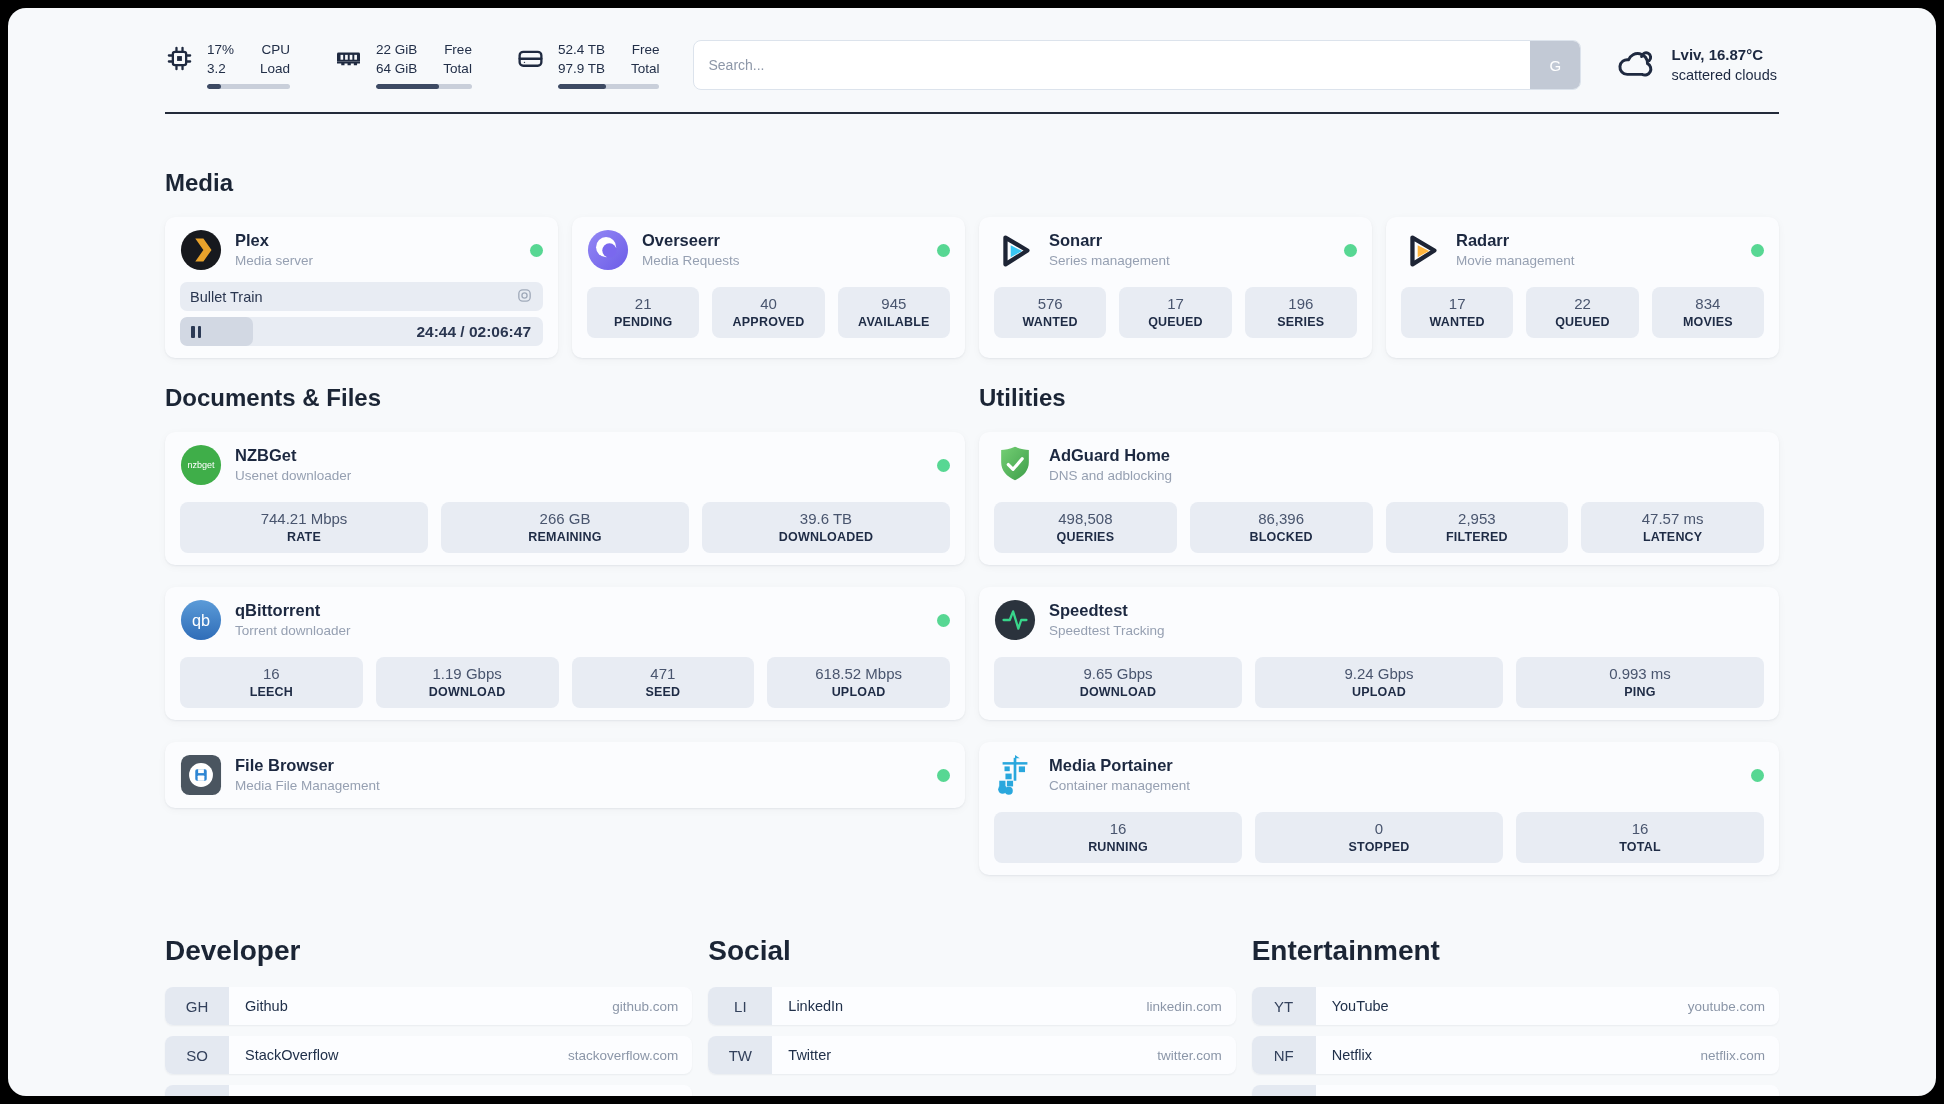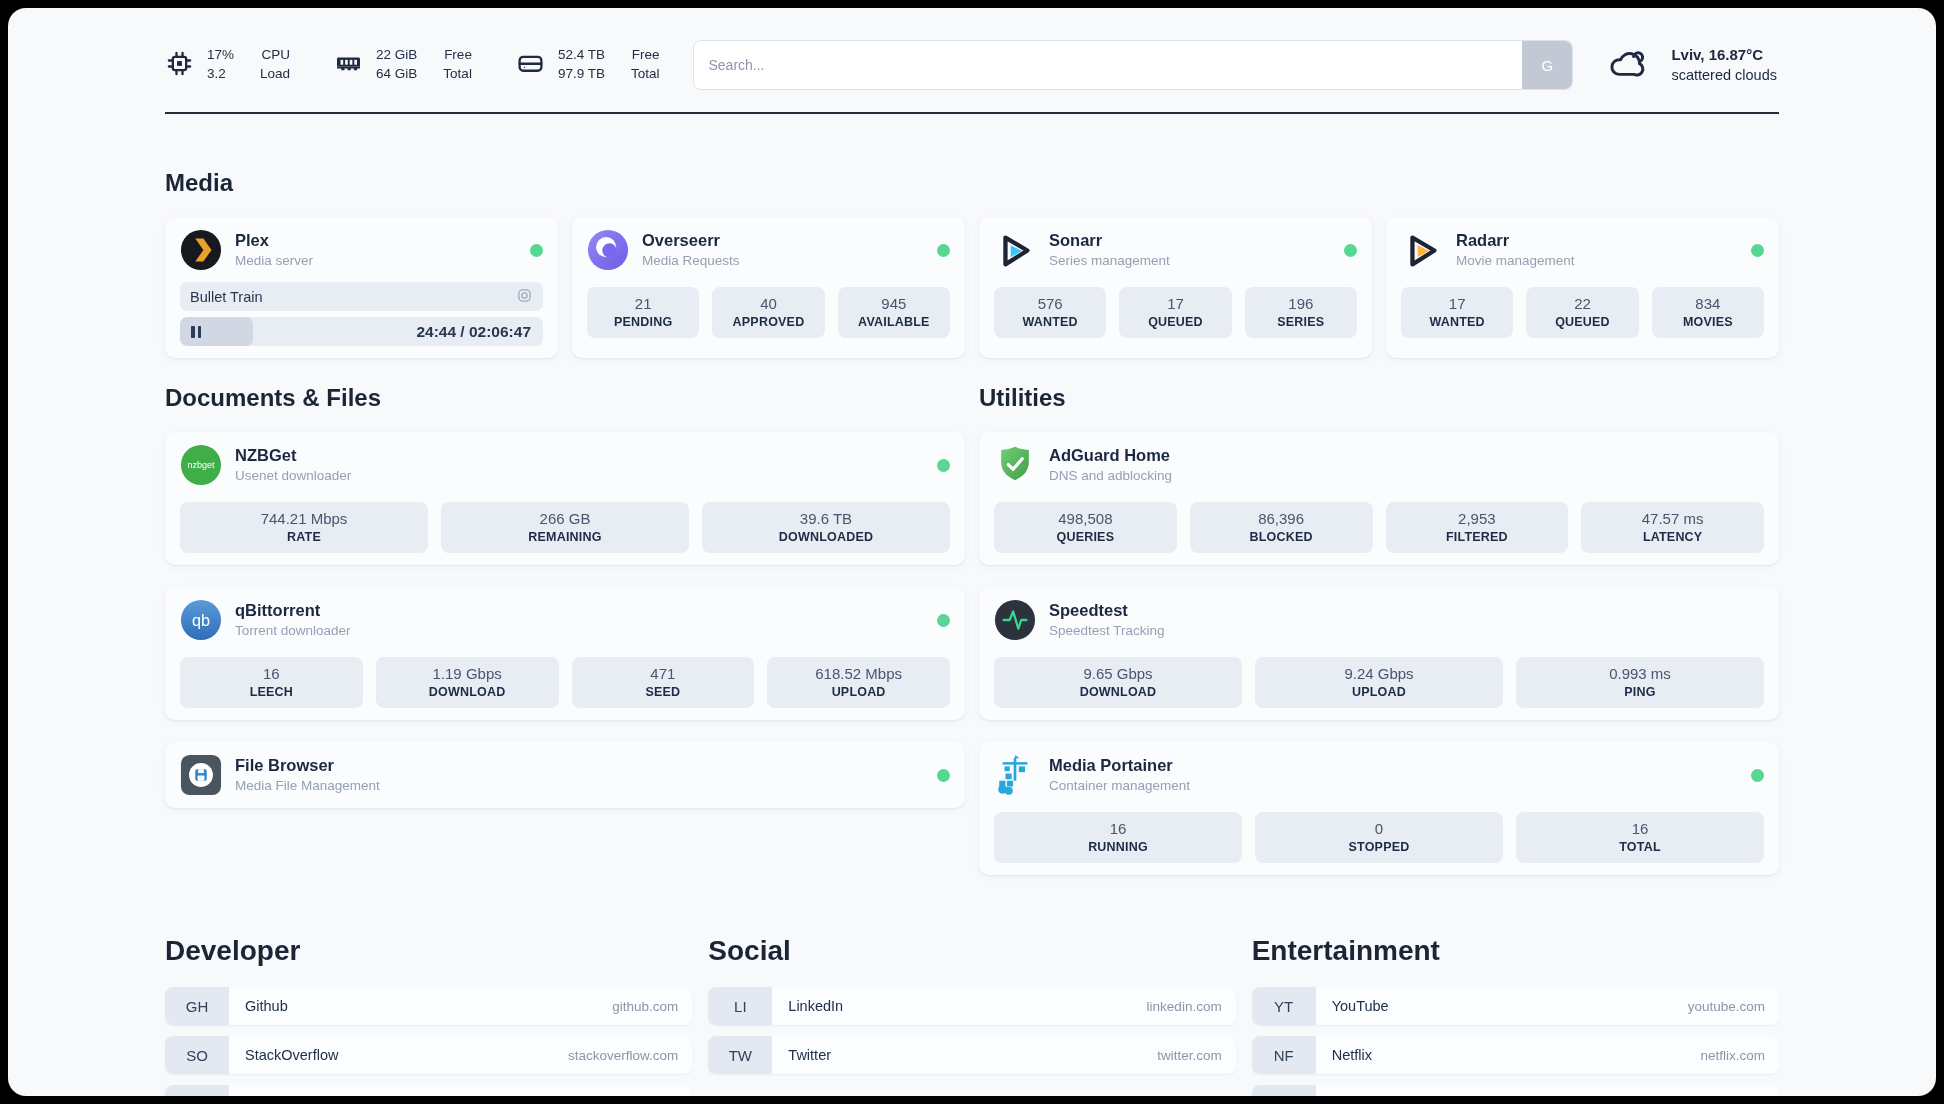--- a/index.html
+++ b/index.html
@@ -18,41 +18,41 @@
     border-radius:18px;
     overflow:hidden;
   }
   .content { width:1614px; margin:0 auto; }
 
   
   .topbar { display:flex; align-items:center; padding-top:32px; gap:34px; }
   .resources { display:flex; gap:44px; flex:none; }
   .resource { display:flex; gap:13px; align-items:flex-start; }
   .res-icon { flex:none; margin-top:3px; }
-  .res-body { display:flex; flex-direction:row; }
+  .res-body { display:flex; flex-direction:column; }
   .res-rows { display:flex; gap:26px; }
   .res-col { display:flex; flex-direction:column; font-size:13.5px; font-weight:500; line-height:1.4; color:#222f48; }
   .res-col.right { text-align:right; }
   .res-bar { margin-top:6px; height:5px; border-radius:3px; background:#c9cfda; overflow:hidden; }
   .res-fill { height:100%; background:#3d4a63; border-radius:3px; }
 
   .searchwrap { flex:1; position:relative; }
   .searchwrap input {
     width:100%; height:50px; border:1px solid #dce3ec; border-radius:8px;
     background:#fff; padding:0 64px 0 14px; font-size:14px; color:#31405c;
     font-family:"Liberation Sans", sans-serif; outline:none;
   }
   .searchwrap input::placeholder { color:#8d97a8; }
   .search-btn {
     position:absolute; right:1px; top:1px; bottom:1px; width:50px;
     background:#c2c9d5; border:none; border-radius:0 7px 7px 0;
     color:#fff; font-size:15px; font-weight:500; display:flex; align-items:center; justify-content:center;
     cursor:pointer; font-family:"Liberation Sans", sans-serif;
   }
-  .weather { display:flex; align-items:center; gap:22px; flex:none; padding-right:2px; }
+  .weather { display:flex; align-items:center; gap:14px; flex:none; padding-right:2px; }
   .weather-text { font-size:14.5px; line-height:1.45; color:#1c2840; }
   .weather-line1 { font-weight:600; font-size:15px; }
   .divider { margin-top:22px; border:none; border-top:2.5px solid #232b3a; }
 
   
   .section-title { font-size:24px; font-weight:600; color:#1b2535; margin:55px 0 20px; }
   .sub-title { font-size:24px; font-weight:600; color:#1b2535; margin:26px 0 20px; }
 
   .media-grid { display:grid; grid-template-columns:repeat(4,1fr); gap:14px; }
   .two-col { display:grid; grid-template-columns:1fr 1fr; gap:14px; align-items:start; }

